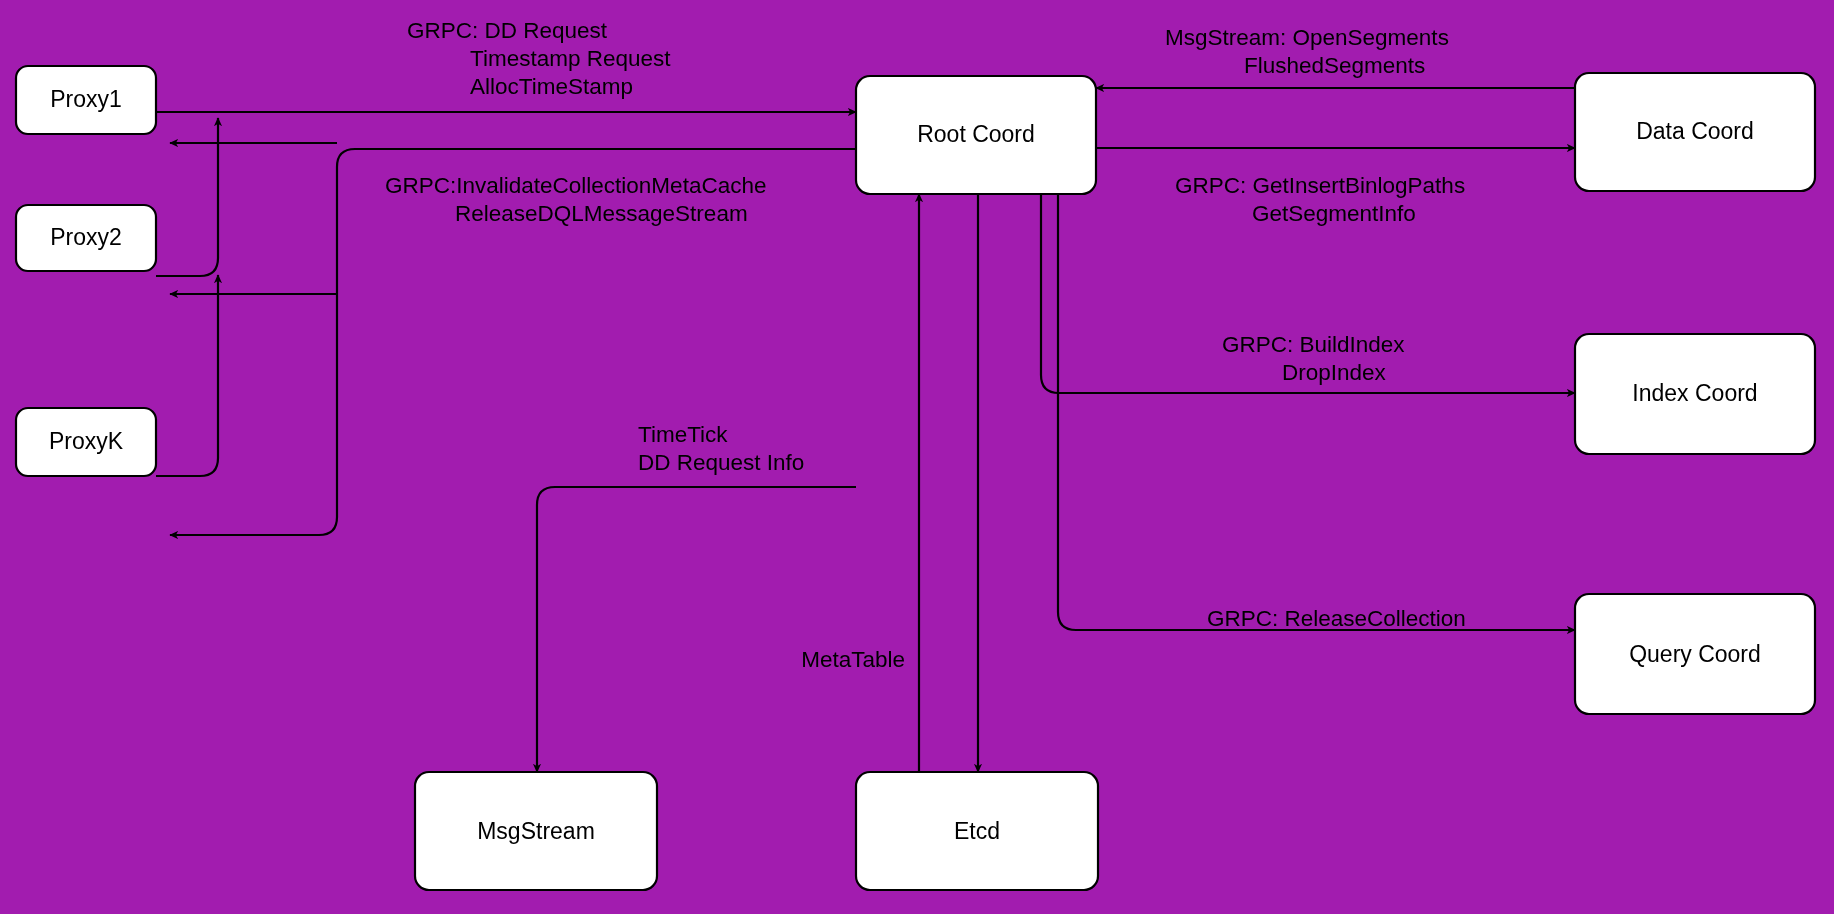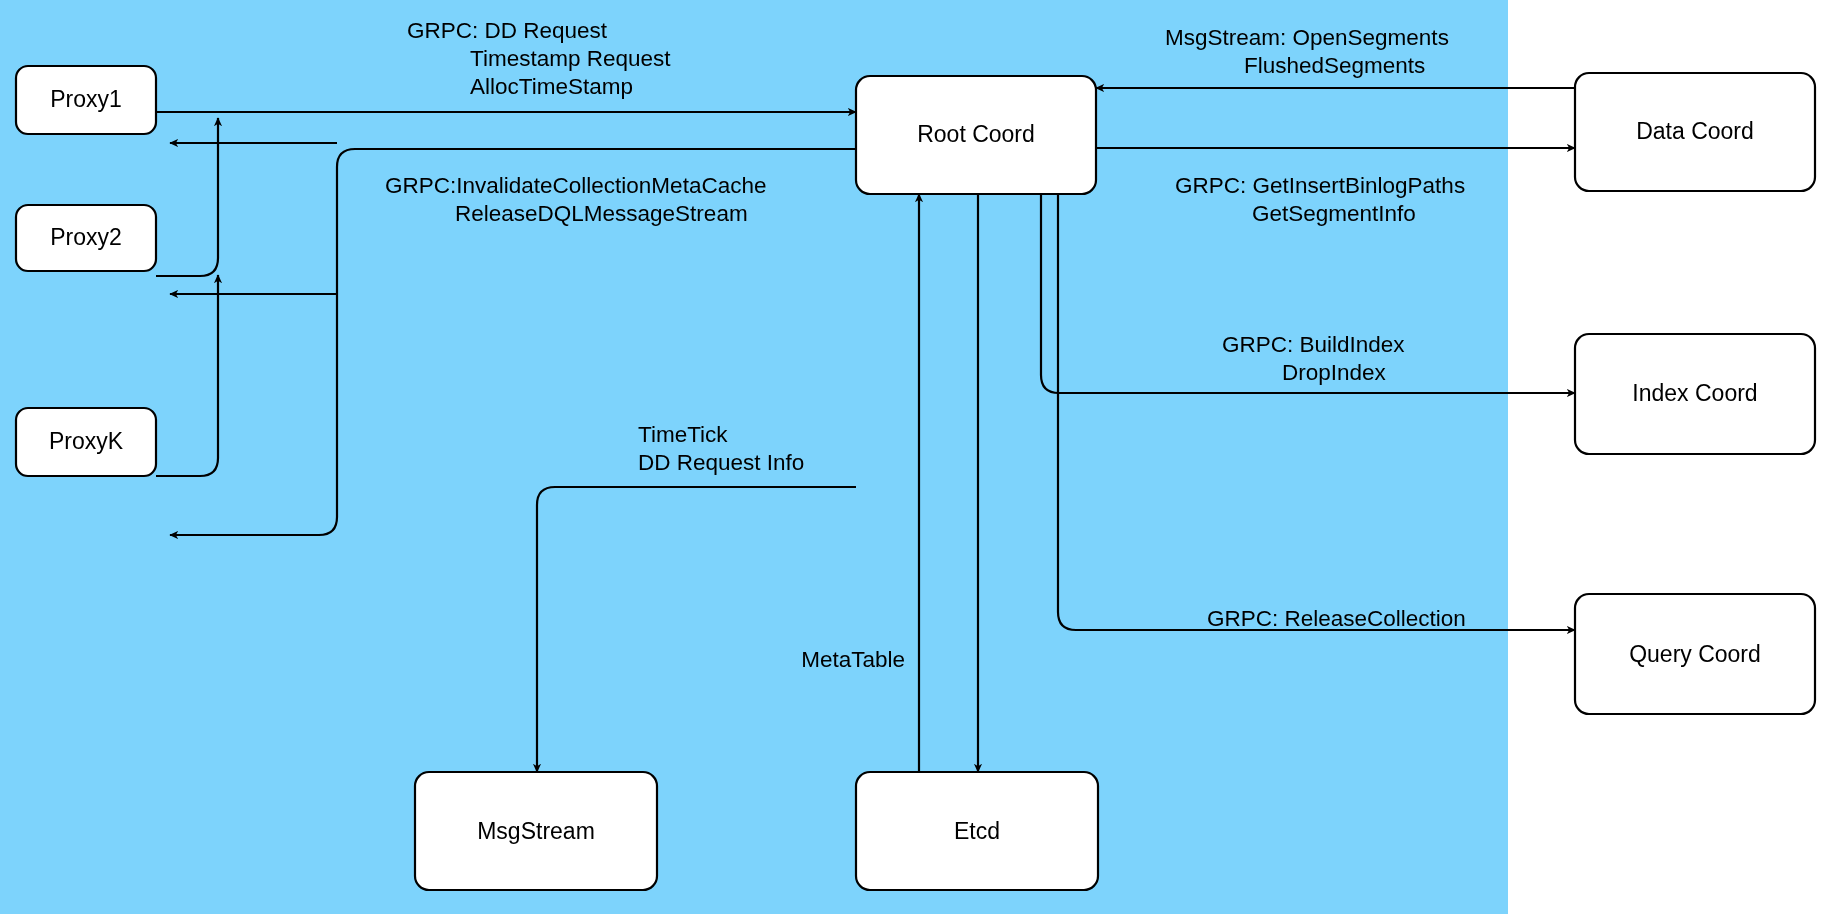--- a/index.html
+++ b/index.html
@@ -2,23 +2,23 @@
 <html><head>
 <meta charset="utf-8">
 <style>
   html, body {
     margin: 0;
     padding: 0;
     background: #ffffff;
   }
   #diagram-root {
     position: relative;
-    width: 1508px;
+    width: 1834px;
     height: 914px;
-    background: #7dd3fc;
+    background: #a21caf;
     font-family: "Liberation Sans", sans-serif;
   }
   svg.canvas {
     position: absolute;
     left: 0;
     top: 0;
     width: 1834px;
     height: 914px;
     overflow: visible;
   }

